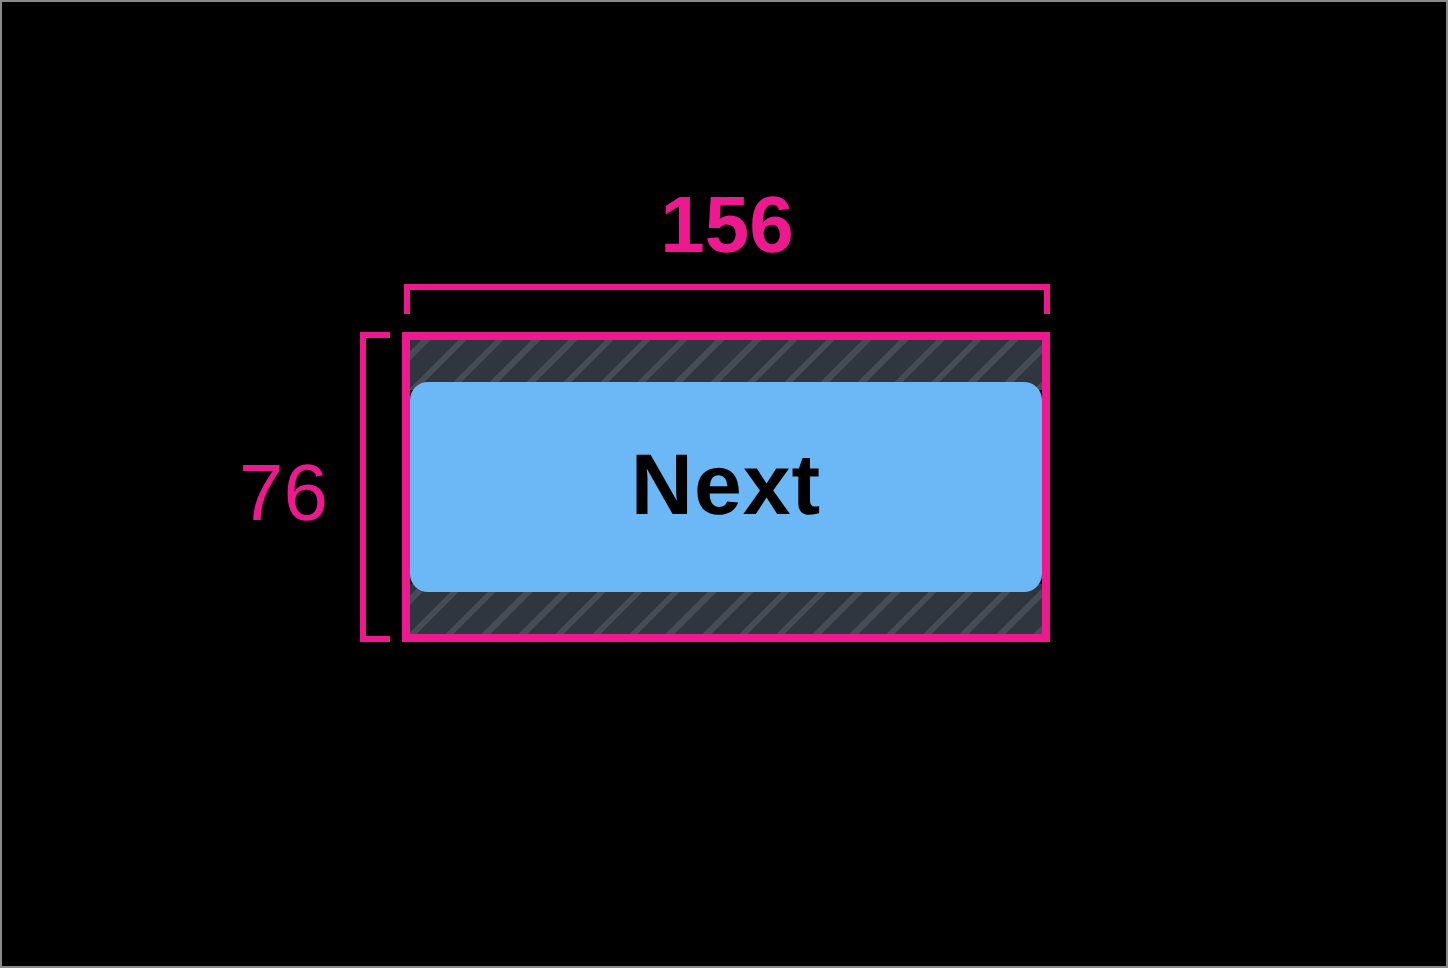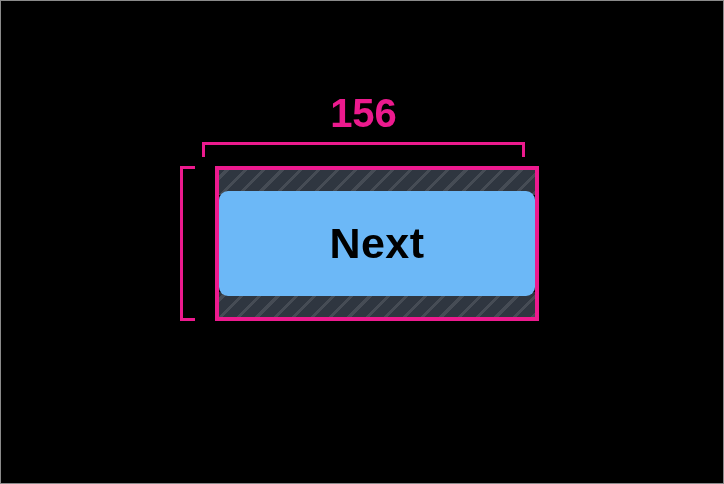--- a/index.html
+++ b/index.html
@@ -22,21 +22,20 @@
     overflow: hidden;
   }
 
   
   #element-group {
     position: absolute;
     left: 200px;
     top: 165px;
     width: 324px;
     height: 155px;
-    margin-left: 14px;
   }
 
   
   #bounds-highlight {
     position: absolute;
     left: 0;
     top: 0;
     width: 324px;
     height: 155px;
     box-sizing: border-box;
@@ -154,14 +153,15 @@
 
     <div class="hatch-band" id="hatch-bottom"></div>
 
     <div id="bounds-highlight"></div>
   </div>
 
   <div id="width-bracket"></div>
   <div class="dim-label" id="width-label">156</div>
 
   <div id="height-bracket"></div>
+  <div class="dim-label" id="height-label">76</div>
 
 </div>
 
 </body></html>

